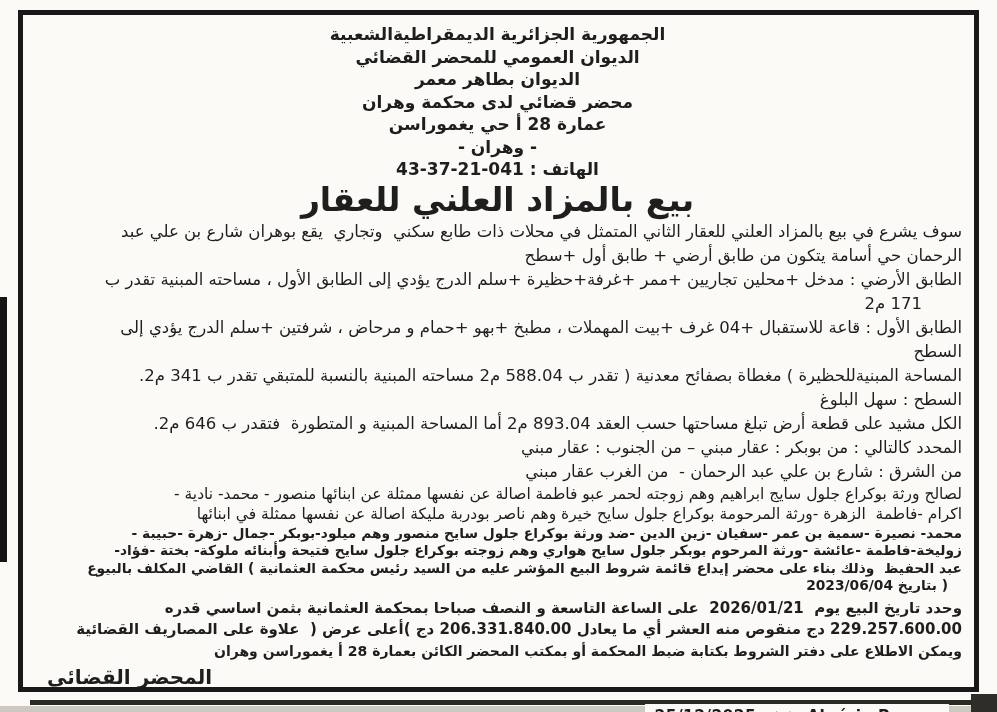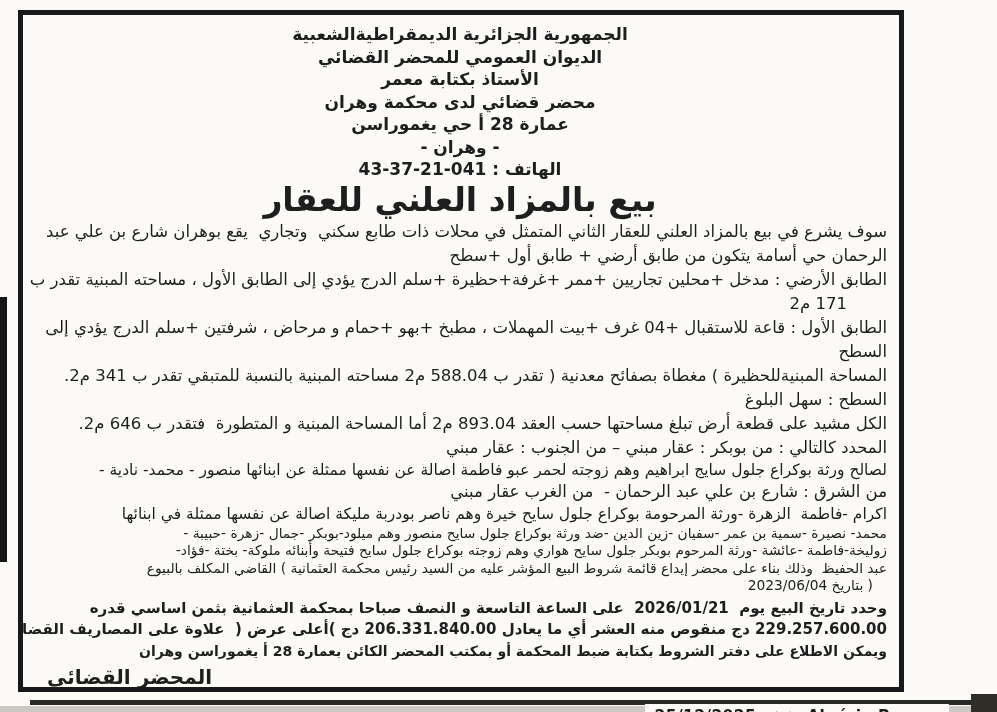--- a/index.html
+++ b/index.html
@@ -10,21 +10,21 @@
   *{margin:0;padding:0;box-sizing:border-box;}
   html,body{width:997px;height:712px;overflow:hidden;}
   body{
     background:var(--paper);
     font-family:"DejaVu Sans", sans-serif;
     color:var(--ink);
     position:relative;
   }
   
   .doc{
-    position:absolute;left:18px;top:10px;width:886px;height:682px;
+    position:absolute;left:18px;top:10px;width:961px;height:682px;
     border:5px solid var(--frame);
     background:var(--paper);
   }
   .content{
     direction:rtl;
     text-align:right;
     padding:8px 12px 0 10px;
     height:100%;
     overflow:hidden;
   }
@@ -32,21 +32,21 @@
     font-weight:bold;font-size:17px;line-height:22.5px;
     text-align:center;white-space:pre;
   }
   .title{
     font-weight:bold;font-size:33px;line-height:31px;
     text-align:center;margin:3px 0 5px;white-space:pre;
   }
   .bl{white-space:pre;}
   .b-lg{font-size:16.5px;line-height:24px;}
   .b-md{font-size:15.5px;line-height:20.5px;}
-  .b-sm{font-size:13.8px;line-height:17.5px;font-weight:normal;}
+  .b-sm{font-size:13.8px;line-height:17.5px;font-weight:bold;}
   .b-md2{font-size:15px;line-height:21.5px;font-weight:bold;}
   .b-sm2{font-size:14px;line-height:20px;font-weight:bold;}
   .ind40{padding-left:0;padding-right:40px;}
   .ind14{padding-right:14px;}
   .gap-top{margin-top:3px;}
   
   .sig{
     margin-top:4px;text-align:left;padding-left:14px;direction:rtl;
   }
   .sig span{
@@ -80,40 +80,40 @@
   }
 </style>
 </head>
 <body>
 
 <div class="doc">
   <div class="content">
 
     <div class="hline">الجمهورية الجزائرية الديمقراطيةالشعبية</div>
     <div class="hline">الديوان العمومي للمحضر القضائي</div>
-    <div class="hline">الأستاذ بكتابة معمر</div>
+    <div class="hline">الديوان بطاهر معمر</div>
     <div class="hline">محضر قضائي لدى محكمة وهران</div>
     <div class="hline">عمارة 28 أ حي يغموراسن</div>
     <div class="hline">- وهران -</div>
     <div class="hline">الهاتف : 041-21-37-43</div>
 
     <div class="title">بيع بالمزاد العلني للعقار</div>
 
     <div class="bl b-lg">سوف يشرع في بيع بالمزاد العلني للعقار الثاني المتمثل في محلات ذات طابع سكني  وتجاري  يقع بوهران شارع بن علي عبد</div>
     <div class="bl b-lg">الرحمان حي أسامة يتكون من طابق أرضي + طابق أول +سطح</div>
     <div class="bl b-lg">الطابق الأرضي : مدخل +محلين تجاريين +ممر +غرفة+حظيرة +سلم الدرج يؤدي إلى الطابق الأول ، مساحته المبنية تقدر ب</div>
     <div class="bl b-lg ind40">171 م2</div>
     <div class="bl b-lg">الطابق الأول : قاعة للاستقبال +04 غرف +بيت المهملات ، مطبخ +بهو +حمام و مرحاض ، شرفتين +سلم الدرج يؤدي إلى</div>
     <div class="bl b-lg">السطح</div>
     <div class="bl b-lg">المساحة المبنيةللحظيرة ⁦(⁩ مغطاة بصفائح معدنية ⁦)⁩ تقدر ب 588.04 م2 مساحته المبنية بالنسبة للمتبقي تقدر ب 341 م2.</div>
     <div class="bl b-lg">السطح : سهل البلوغ</div>
     <div class="bl b-lg">الكل مشيد على قطعة أرض تبلغ مساحتها حسب العقد 893.04 م2 أما المساحة المبنية و المتطورة  فتقدر ب 646 م2.</div>
     <div class="bl b-lg">المحدد كالتالي : من بوبكر : عقار مبني – من الجنوب : عقار مبني</div>
+    <div class="bl b-lg">من الشرق : شارع بن علي عبد الرحمان -  من الغرب عقار مبني</div>
     <div class="bl b-md">لصالح ورثة بوكراع جلول سايج ابراهيم وهم زوجته لحمر عبو فاطمة اصالة عن نفسها ممثلة عن ابنائها منصور - محمد- نادية -</div>
-    <div class="bl b-lg">من الشرق : شارع بن علي عبد الرحمان -  من الغرب عقار مبني</div>
     <div class="bl b-md">اكرام -فاطمة  الزهرة -ورثة المرحومة بوكراع جلول سايح خيرة وهم ناصر بودربة مليكة اصالة عن نفسها ممثلة في ابنائها</div>
     <div class="bl b-sm">محمد- نصيرة -سمية بن عمر -سفيان -زين الدين -ضد ورثة بوكراع جلول سايح منصور وهم ميلود-بوبكر -جمال -زهرة -حبيبة -</div>
     <div class="bl b-sm">زوليخة-فاطمة -عائشة -ورثة المرحوم بوبكر جلول سايح هواري وهم زوجته بوكراع جلول سايح فتيحة وأبنائه ملوكة- بختة -فؤاد-</div>
     <div class="bl b-sm">عبد الحفيظ  وذلك بناء على محضر إيداع قائمة شروط البيع المؤشر عليه من السيد رئيس محكمة العثمانية ⁦(⁩ القاضي المكلف بالبيوع</div>
     <div class="bl b-sm ind14">⁦)⁩ بتاريخ 2023/06/04</div>
     <div class="bl b-md2 gap-top">وحدد تاريخ البيع يوم  2026/01/21  على الساعة التاسعة و النصف صباحا بمحكمة العثمانية بثمن اساسي قدره</div>
     <div class="bl b-md2">229.257.600.00 دج منقوص منه العشر أي ما يعادل 206.331.840.00 دج ⁦(⁩أعلى عرض ⁦)⁩  علاوة على المصاريف القضائية</div>
     <div class="bl b-sm2">ويمكن الاطلاع على دفتر الشروط بكتابة ضبط المحكمة أو بمكتب المحضر الكائن بعمارة 28 أ يغموراسن وهران</div>
 
     <div class="sig">

